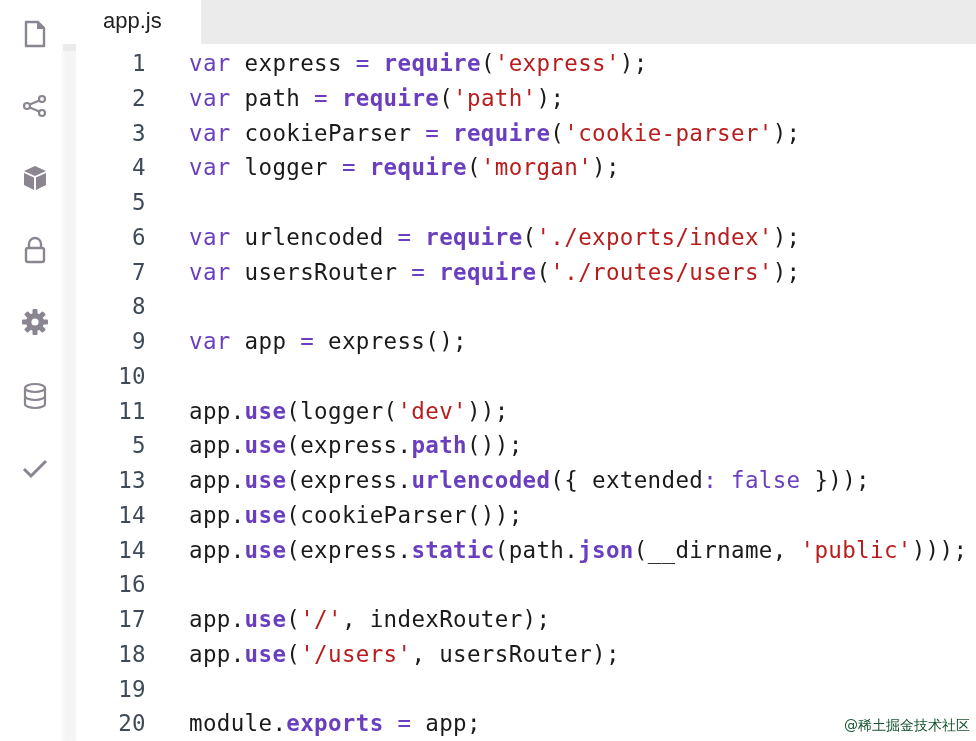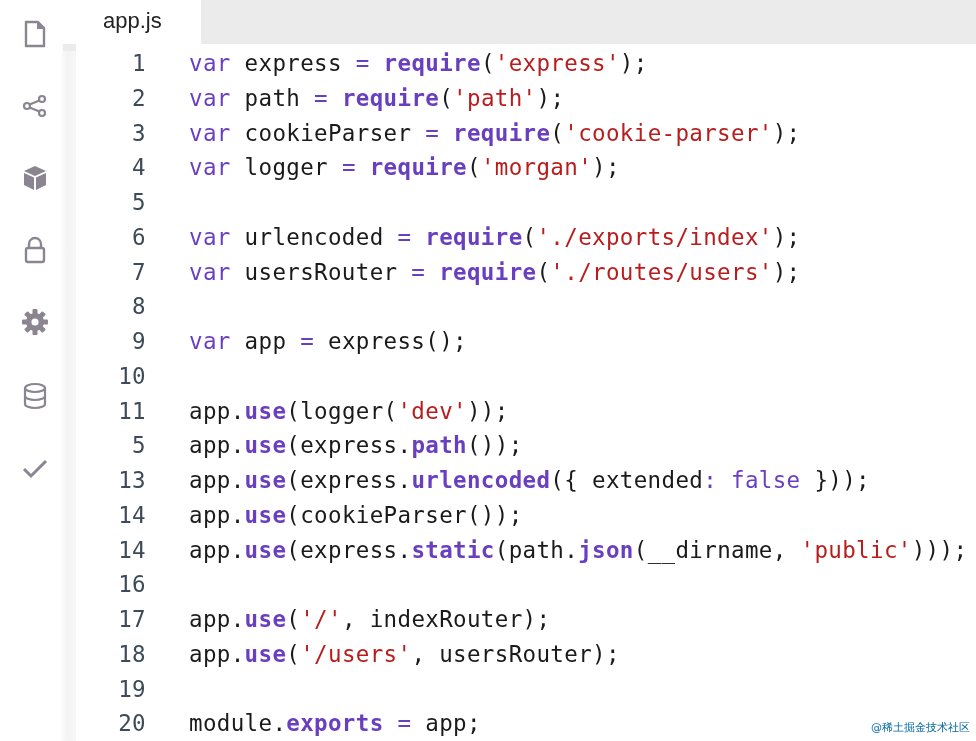--- a/index.html
+++ b/index.html
@@ -50,21 +50,21 @@
   }
   .code {
     position:absolute; left:113px; color:#1a1a1a;
   }
   .kw { color:#6a3fbf; }
   .fn { color:#6a3fbf;font-weight:bold; }
   .str { color:#b91c1c; }
   .op { color:#6a3fbf; }
   .watermark {
     position:absolute; right:6px; bottom:6px;
-    font-family:"DejaVu Sans", sans-serif; font-size:11px; color:#0369a1;
+    font-family:"DejaVu Sans", sans-serif; font-size:14px; color:#14532d;
   }
 </style>
 </head>
 <body>
 
 <div class="sidebar">
   <div class="side-divider"></div>
 
   <div class="side-icon" style="top:17px">
     <svg viewBox="0 0 30 30">

